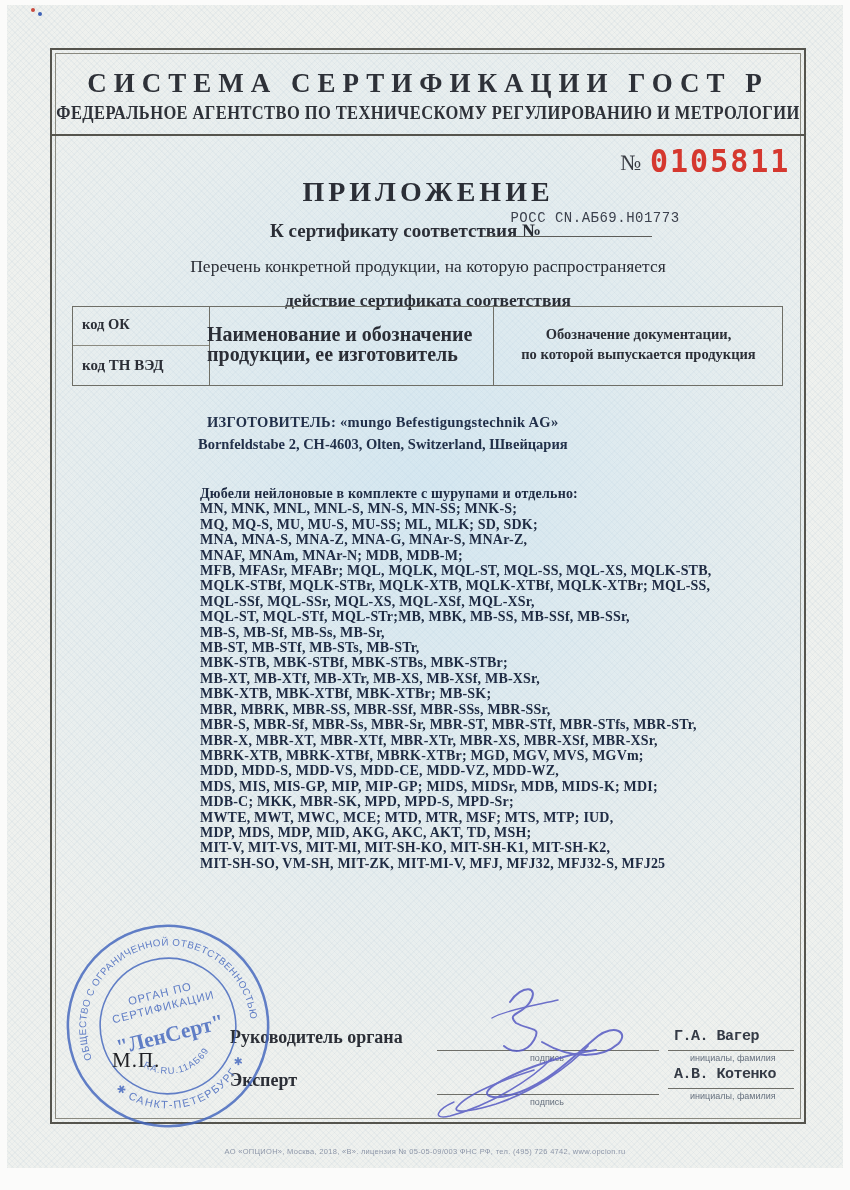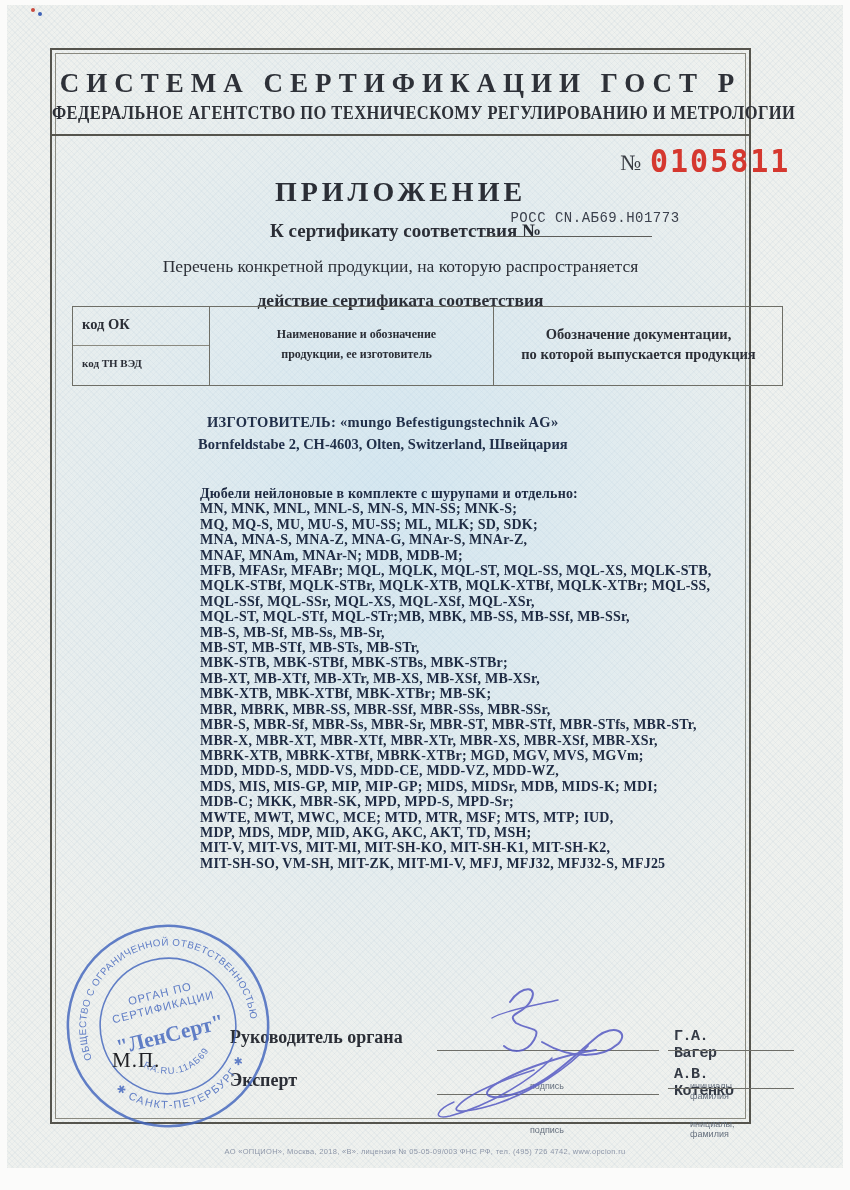--- a/index.html
+++ b/index.html
@@ -7,21 +7,21 @@
   .abs { position:absolute; }
   #paper {
     position:absolute; left:7px; top:5px; width:836px; height:1163px;
     background-color:#eff1ee;
     background-image:
       repeating-linear-gradient(45deg, rgba(155,180,200,0.10) 0 1px, transparent 1px 4px),
       repeating-linear-gradient(-45deg, rgba(150,175,198,0.09) 0 1px, transparent 1px 4px);
     overflow:hidden;
   }
   #frame {
-    position:absolute; left:43px; top:43px; width:701px; height:1076px;
+    position:absolute; left:43px; top:43px; width:756px; height:1076px;
     border:2px solid #55544d;
   }
   #frame .inner-line {
     position:absolute; left:3px; top:3px; right:3px; bottom:3px;
     border:1px solid #8a897f;
   }
   #frame .tint {
     position:absolute; left:0; top:0; right:0; bottom:0;
     background:radial-gradient(ellipse 70% 55% at 50% 42%, rgba(190,222,242,0.55), rgba(200,225,240,0.18) 70%, transparent 100%);
     pointer-events:none;
@@ -45,39 +45,39 @@
     font-size:17.5px; font-weight:normal; color:#2b2e36; white-space:nowrap; }
   .subt2 { position:absolute; left:0; right:0; top:228px; text-align:center;
     font-size:17.5px; font-weight:bold; color:#2b2e36;margin-top:12px; }
   
   .ptable { position:absolute; left:20px; top:256px; width:711px; height:80px;
     border:1px solid #6e6e66; }
   .ptable .v1 { position:absolute; left:136px; top:0; bottom:0; border-left:1px solid #6e6e66; }
   .ptable .v2 { position:absolute; left:420px; top:0; bottom:0; border-left:1px solid #6e6e66; }
   .ptable .h1 { position:absolute; left:0; width:136px; top:38px; border-top:1px solid #8a897f; }
   .cell-ok   { position:absolute; left:9px; top:9px;  font-size:14.5px; font-weight:bold; color:#2b2e36; }
-  .cell-tn   { position:absolute; left:9px; top:50px; font-size:11px; font-weight:bold; color:#2b2e36; }
-  .cell-mid  { position:absolute; left:142px; width:283px; top:17px; text-align:center;
-    font-size:12px; font-weight:bold; color:#2b2e36; line-height:20px; }
+  .cell-tn   { position:absolute; left:9px; top:50px; font-size:15px; font-weight:bold; color:#2b2e36; }
+  .cell-mid  { position:absolute; left:134px; width:283px; top:17px; 
+    font-size:20px; font-weight:bold; color:#2b2e36; line-height:20px; }
   .cell-doc  { position:absolute; left:421px; width:289px; top:17px; text-align:center;
     font-size:14.5px; font-weight:bold; color:#2b2e36; line-height:20px; }
   .manu1 { position:absolute; left:155px; top:364px; font-size:14.5px; font-weight:bold;
     color:#22304a; letter-spacing:0.3px; }
   .manu2 { position:absolute; left:146px; top:386px; font-size:14.5px; font-weight:bold; color:#22304a; }
   .plist { position:absolute; left:148px; top:436px; width:600px; }
   .plist-line { font-size:14px; font-weight:bold; color:#202c44; line-height:15.4px;
     white-space:nowrap; letter-spacing:0.2px; }
   
   .sig-label1 { position:absolute; left:178px; top:977px;  font-size:18px; font-weight:bold; color:#2b2e36; }
   .sig-label2 { position:absolute; left:178px; top:1020px; font-size:18px; font-weight:bold; color:#2b2e36; }
   .sigline1a { position:absolute; left:385px; top:1000px; width:222px; border-bottom:1px solid #6e6e68; }
   .sigline1b { position:absolute; left:616px; top:1000px; width:126px; border-bottom:1px solid #6e6e68; }
   .sigline2a { position:absolute; left:385px; top:1044px; width:222px; border-bottom:1px solid #6e6e68; }
   .sigline2b { position:absolute; left:616px; top:1038px; width:126px; border-bottom:1px solid #6e6e68; }
-  .cap { position:absolute; font-size:9px; color:#66707e; font-family:"Liberation Sans", sans-serif;margin-top:28px; }
+  .cap { position:absolute; font-size:9px; color:#66707e; font-family:"Liberation Sans", sans-serif; }
   .sig-name { position:absolute; font-family:"Liberation Mono", monospace; font-size:15px;
     font-weight:bold; color:#343a45; letter-spacing:-0.5px; }
   .mp { position:absolute; left:60px; top:998px; font-size:21px; color:#1f2024; letter-spacing:1px; }
   .stamp-wrap { position:absolute; left:8px; top:868px; width:216px; height:216px;
     transform:rotate(-14deg); opacity:0.9; }
   .footer { position:absolute; left:0; right:0; top:1142px; text-align:center;
     font-family:"Liberation Sans", sans-serif; font-size:7.5px; color:#8d96a8; letter-spacing:0.3px; }
   .regdot { position:absolute; width:4px; height:4px; border-radius:50%; }
 </style>
 </head>

